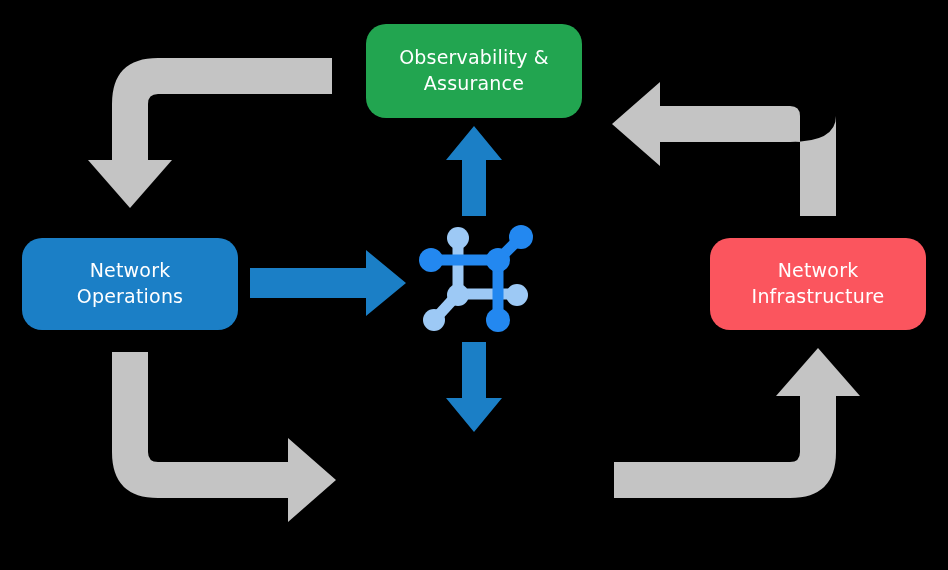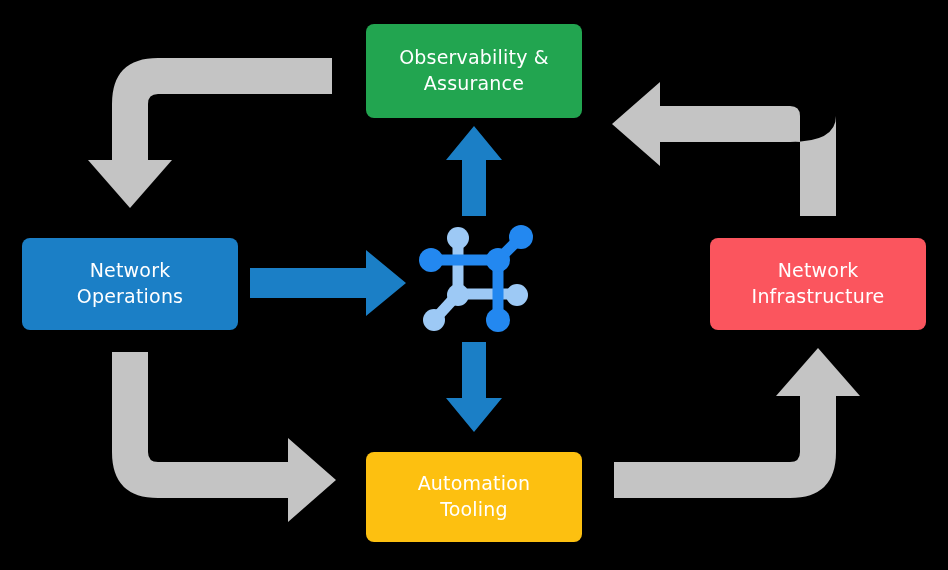--- a/index.html
+++ b/index.html
@@ -5,21 +5,21 @@
   html,body{margin:0;padding:0;background:#000;}
   #stage{
     position:relative;
     width:948px;height:570px;
     background:#000000;
     overflow:hidden;
     font-family:"DejaVu Sans", sans-serif;
   }
   .node-box{
     position:absolute;
-    border-radius:8px;
+    border-radius:20px;
     display:flex;
     align-items:center;
     justify-content:center;
     text-align:center;
     color:#ffffff;
     font-size:19px;
     line-height:1.35;
     letter-spacing:0.2px;
     box-sizing:border-box;
     padding:6px 10px;
@@ -174,16 +174,14 @@
 
   <div class="node-box" id="box-observability" style="background: rgb(34, 165, 80);">Observability &amp;
 Assurance</div>
 
   <div class="node-box" id="box-operations" style="background: rgb(27, 127, 198);">Network
 Operations</div>
 
   <div class="node-box" id="box-infrastructure" style="background: rgb(251, 85, 94);">Network
 Infrastructure</div>
 
-  <div class="node-box" id="box-automation" style="background: rgb(253, 192, 16);">Automation
-Tooling</div>
 
 </div>
 
 </body></html>

